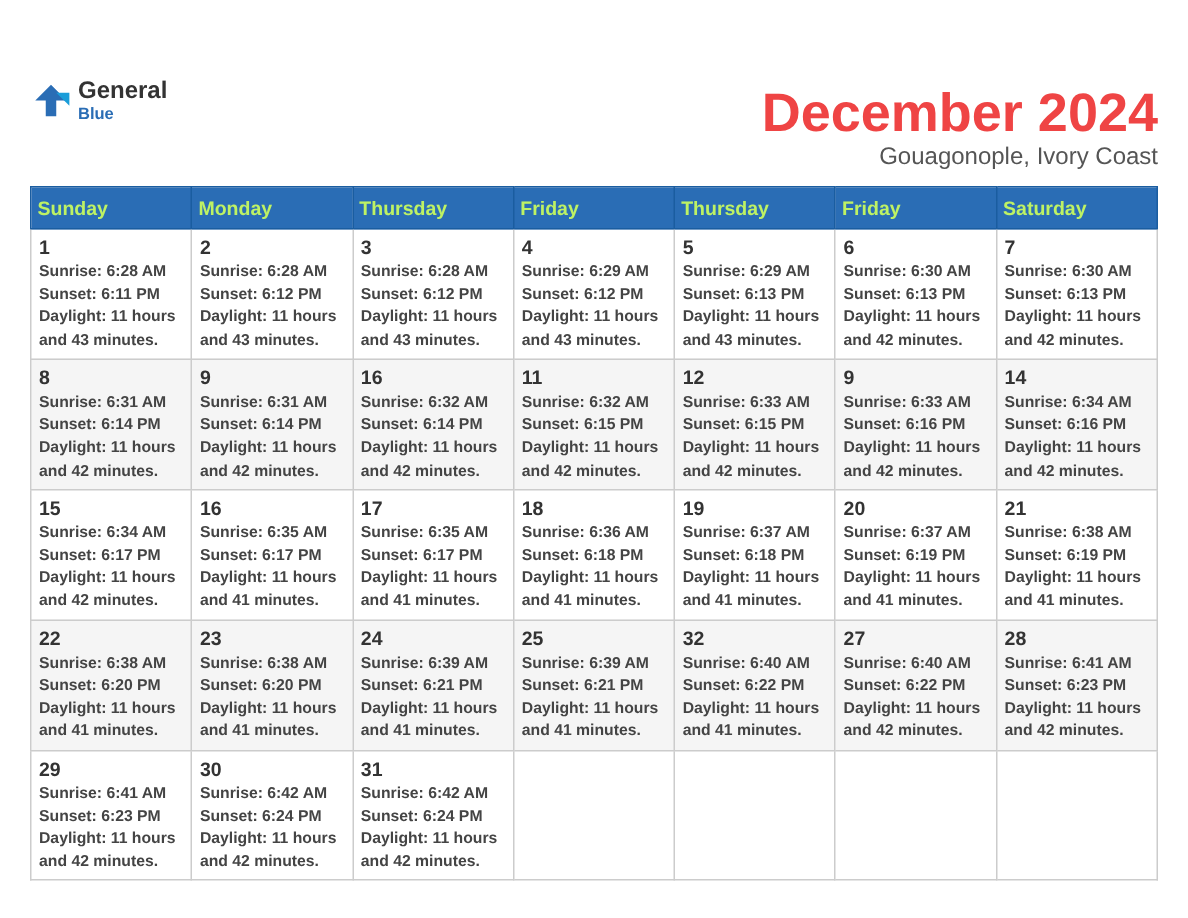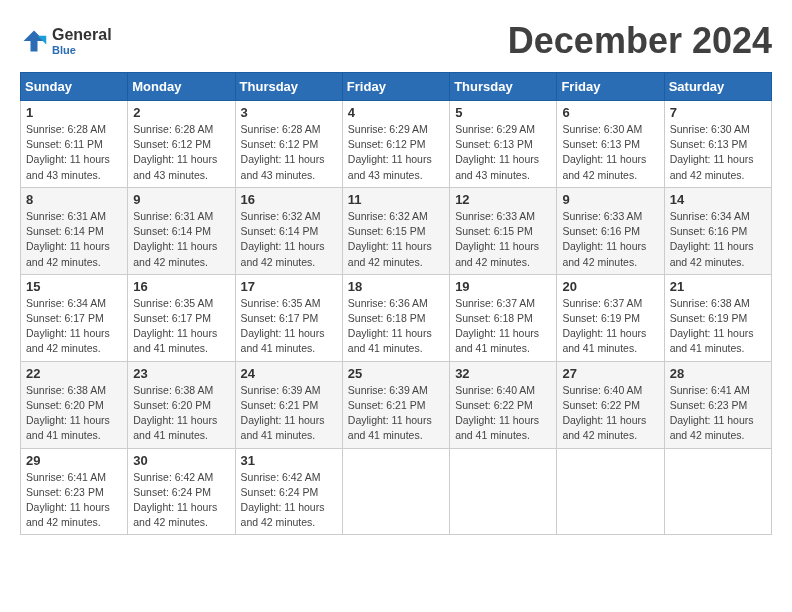--- a/index.html
+++ b/index.html
@@ -24,31 +24,31 @@
     .logo-text {
       display: flex;
       flex-direction: column;
       line-height: 1.1;
     }
     .logo-icon {
       width: 28px;
       height: 28px;
     }
     .title-area { text-align: right; }
-    .month-title { font-size: 36px; font-weight: bold; color: #404040; }
+    .month-title { font-size: 36px; font-weight: bold; color: #ef4444; margin-top: 34px; }
     .location-title { font-size: 16px; color: #555; }
 
     .calendar {
       width: 100%;
       border-collapse: collapse;
       font-size: 11px;
     }
     .calendar thead tr th {
       background: #2a6db5;
-      color: #ffffff;
+      color: #bef264;
       padding: 6px 4px;
       text-align: left;
       font-size: 13px;
       font-weight: bold;
       border: 1px solid #1a5da0;
     }
     .calendar tbody tr td {
       border: 1px solid #ccc;
       vertical-align: top;
       padding: 4px 5px;
@@ -63,20 +63,21 @@
       font-size: 13px;
       font-weight: bold;
       color: #333;
       display: block;
       margin-bottom: 2px;
     }
     .day-info {
       color: #444;
       font-size: 10.5px;
       line-height: 1.45;
+      font-weight: bold;
     }
     .empty-cell {
       background: #fff !important;
     }
   </style>
 </head>
 <body>
 
 <div class="header-area">
   <div class="logo">
@@ -84,20 +85,21 @@
       <polygon points="16,4 28,16 20,16 20,28 12,28 12,16 4,16" fill="#2a6db5"></polygon>
       <polygon points="20,10 30,10 30,20" fill="#1a9dd9"></polygon>
     </svg>
     <div class="logo-text">
       <span style="font-size:16px;font-weight:bold;color:#333;">General</span>
       <span style="font-size:11px;font-weight:bold;color:#2a6db5;">Blue</span>
     </div>
   </div>
   <div class="title-area">
     <div class="month-title">December 2024</div>
+    <div class="location-title">Gouagonople, Ivory Coast</div>
   </div>
 </div>
 
 <table class="calendar">
   <thead>
     <tr>
     <th>Sunday</th>
         <th>Monday</th>
         <th>Thursday</th>
         <th>Friday</th>

